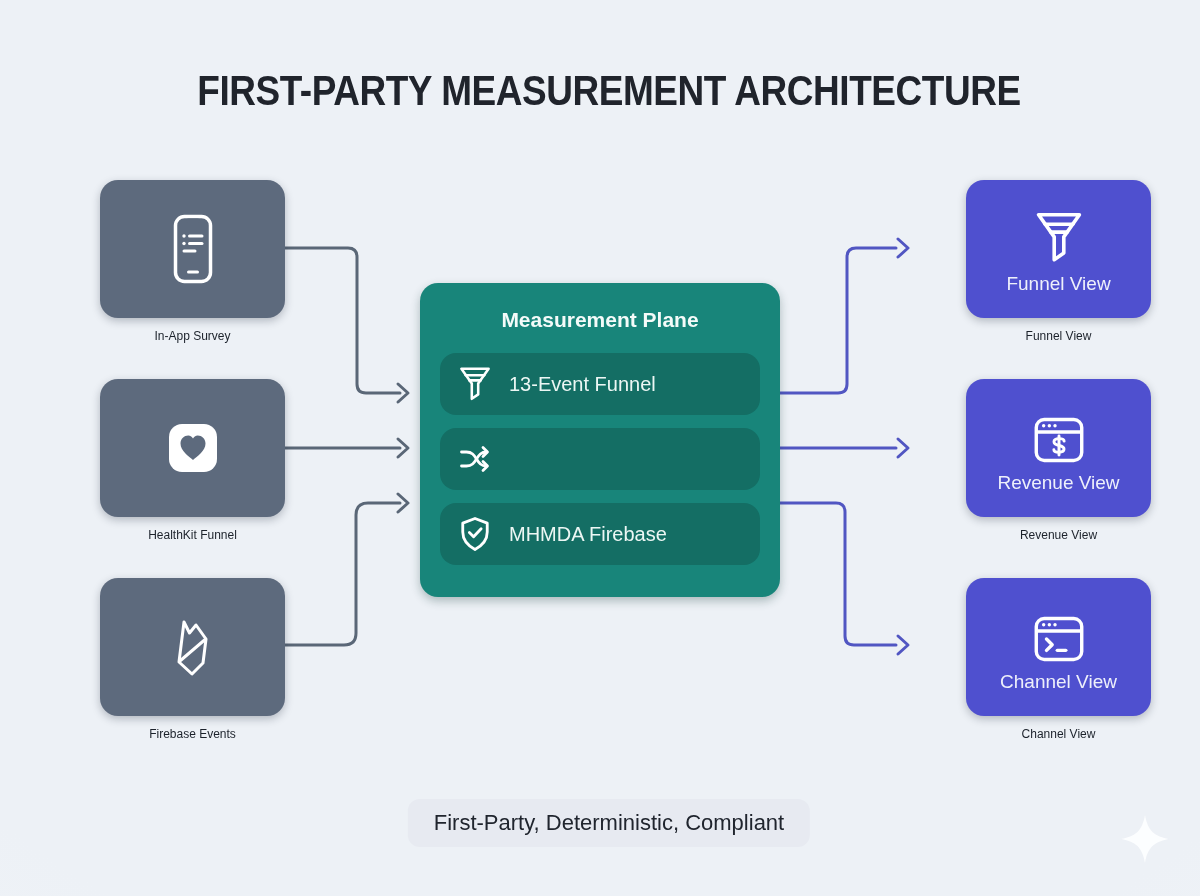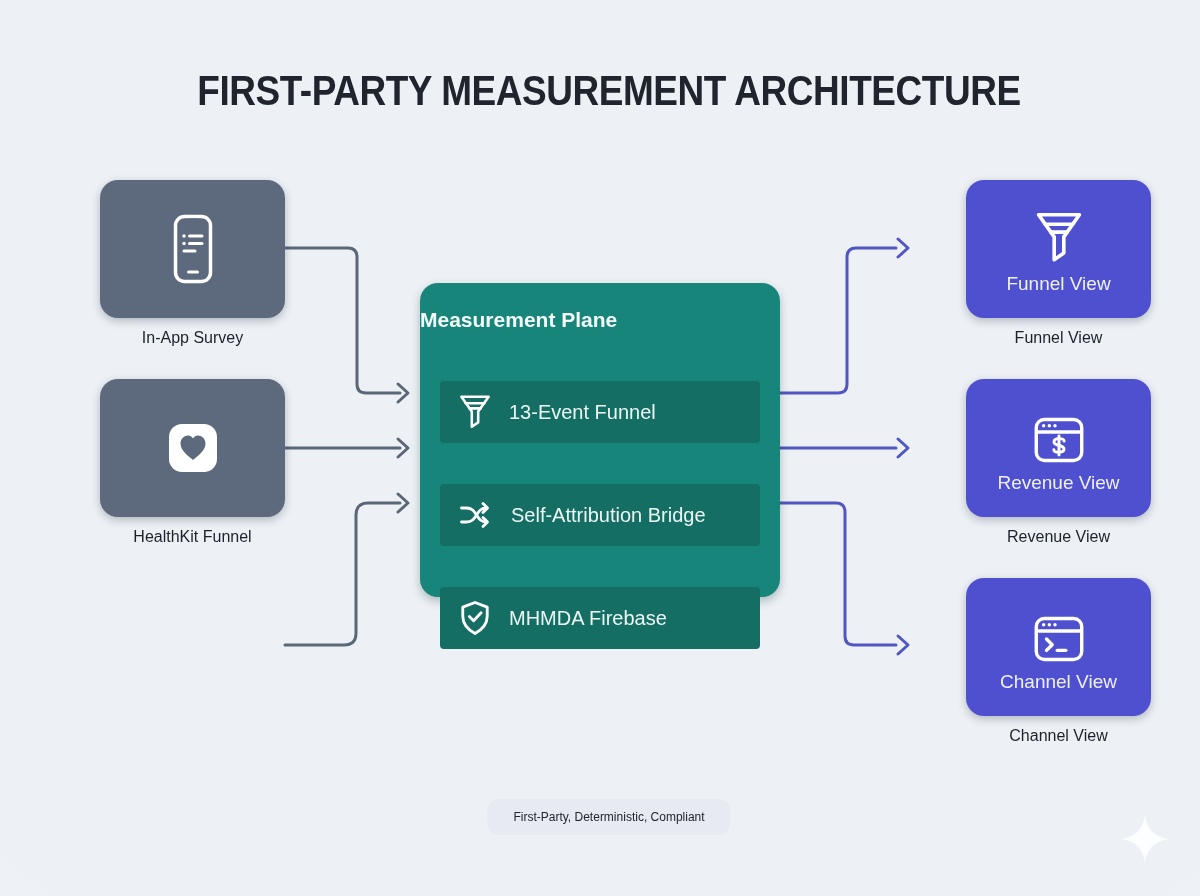--- a/index.html
+++ b/index.html
@@ -17,41 +17,41 @@
   svg.connectors{position:absolute;left:0;top:0;}
   .node{position:absolute;width:185px;}
   .box{
     height:138px;border-radius:18px;display:flex;align-items:center;justify-content:center;
     box-shadow:0 3px 8px rgba(25,35,55,.28);
   }
   .src .box{background:#5d6a7d;}
   .out .box{background:#4f50cf;flex-direction:column;justify-content:flex-start;}
   .out .icon-wrap{height:84px;display:flex;align-items:flex-end;justify-content:center;padding-top:6px;box-sizing:border-box;}
   .card-label{margin-top:9px;font-size:19px;color:#eef0fb;text-align:center;}
-  .node-label{margin-top:11px;text-align:center;font-size:16px;color:#1c222b;}
+  .node-label{margin-top:11px;text-align:center;font-size:12px;color:#1c222b;}
   #src1,#out1{top:180px}
   #src2,#out2{top:379px}
   #src3,#out3{top:578px}
   #src1,#src2,#src3{left:100px}
   #out1,#out2,#out3{left:966px}
   .plane{
     position:absolute;left:420px;top:283px;width:360px;height:314px;
     background:#18857a;border-radius:18px;box-shadow:0 4px 10px rgba(20,60,55,.3);box-sizing:border-box;
   }
-  .plane-title{margin:25px 0 0;font-size:21px;font-weight:700;color:#f4fbf9;}
+  .plane-title{margin:25px 0 0;text-align:center;font-size:21px;font-weight:700;color:#f4fbf9;}
   .plane-rows{margin:21px 20px 0;display:flex;flex-direction:column;gap:13px;}
   .plane-row{
-    height:62px;background:#146e64;border-radius:4px;
-    display:flex;align-items:center;padding-left:19px;gap:18px;box-sizing:border-box;margin-top:28px;
+    height:62px;background:#146e64;border-radius:16px;
+    display:flex;align-items:center;padding-left:19px;gap:18px;box-sizing:border-box;
   }
   .plane-row-label{font-size:20px;color:#ecf7f4;}
   .badge{
     position:absolute;left:50%;top:799px;transform:translateX(-50%);
     background:#e7eaf1;border-radius:12px;padding:11px 26px;
-    font-size:12px;color:#20252e;white-space:nowrap;
+    font-size:22px;color:#20252e;white-space:nowrap;
   }
   .sparkle{position:absolute;left:1120px;top:813px;}
 </style>
 </head>
 <body>
 
 <div class="canvas">
 
   <h1 class="title">FIRST-PARTY MEASUREMENT ARCHITECTURE</h1>
 
@@ -95,20 +95,31 @@
   <div class="node src" id="src2">
     <div class="box">
       <svg width="50" height="50" viewBox="0 0 50 50">
         <rect x="1" y="1" width="48" height="48" rx="13" fill="#ffffff"></rect>
         <path d="M25,37 C21,33.5 12.5,28 12.5,20.5 C12.5,15.5 16.3,12.5 20.2,12.5 C22.5,12.5 24.3,14 25,15.5 C25.7,14 27.5,12.5 29.8,12.5 C33.7,12.5 37.5,15.5 37.5,20.5 C37.5,28 29,33.5 25,37 Z" fill="#5d6a7d"></path>
       </svg>
     </div>
     <div class="node-label">HealthKit Funnel</div>
   </div>
 
+  <div class="node src" id="src3">
+    <div class="box">
+      <svg width="46" height="60" viewBox="0 0 46 60">
+        <g fill="none" stroke="#ffffff" stroke-width="3" stroke-linecap="round" stroke-linejoin="round">
+          <path d="M9,45 L14,5 L19.5,16 L26,8 L36,22 L33,46 L22,57 Z"></path>
+          <path d="M10.5,43.5 L34.5,23"></path>
+        </g>
+      </svg>
+    </div>
+    <div class="node-label">Firebase Events</div>
+  </div>
 
   <div class="plane">
     <h2 class="plane-title">Measurement Plane</h2>
     <div class="plane-rows">
 
       <div class="plane-row">
         <svg width="32" height="36" viewBox="0 0 40 44">
           <g fill="none" stroke="#ffffff" stroke-width="3.2" stroke-linecap="round" stroke-linejoin="round">
             <path d="M3,3 H37 L24,21.5 V35 L16,40.5 V21.5 Z"></path>
             <path d="M8.5,11 H31.5"></path>
@@ -120,21 +131,20 @@
 
       <div class="plane-row">
         <svg width="34" height="34" viewBox="0 0 34 34">
           <g fill="none" stroke="#ffffff" stroke-width="2.8" stroke-linecap="round" stroke-linejoin="round">
             <path d="M2.5,24 H7.5 C13,24 15,21 17.5,17 C20,13 22,10 27.5,10"></path>
             <path d="M24,5.5 L28.5,10 L24,14.5"></path>
             <path d="M2.5,10 H7.5 C13,10 15,13 17.5,17 C20,21 22,24 27.5,24"></path>
             <path d="M24,19.5 L28.5,24 L24,28.5"></path>
           </g>
         </svg>
-        <span class="plane-row-label">Self-Attribution Bridge</span>
       </div>
 
       <div class="plane-row">
         <svg width="32" height="36" viewBox="0 0 34 38">
           <g fill="none" stroke="#ffffff" stroke-width="3" stroke-linecap="round" stroke-linejoin="round">
             <path d="M17,2.5 L30,7.5 V17 C30,25.5 24.5,31.5 17,35.5 C9.5,31.5 4,25.5 4,17 V7.5 Z"></path>
             <path d="M11,17.5 L15.5,22 L23.5,13.5"></path>
           </g>
         </svg>
         <span class="plane-row-label">MHMDA Firebase</span>

